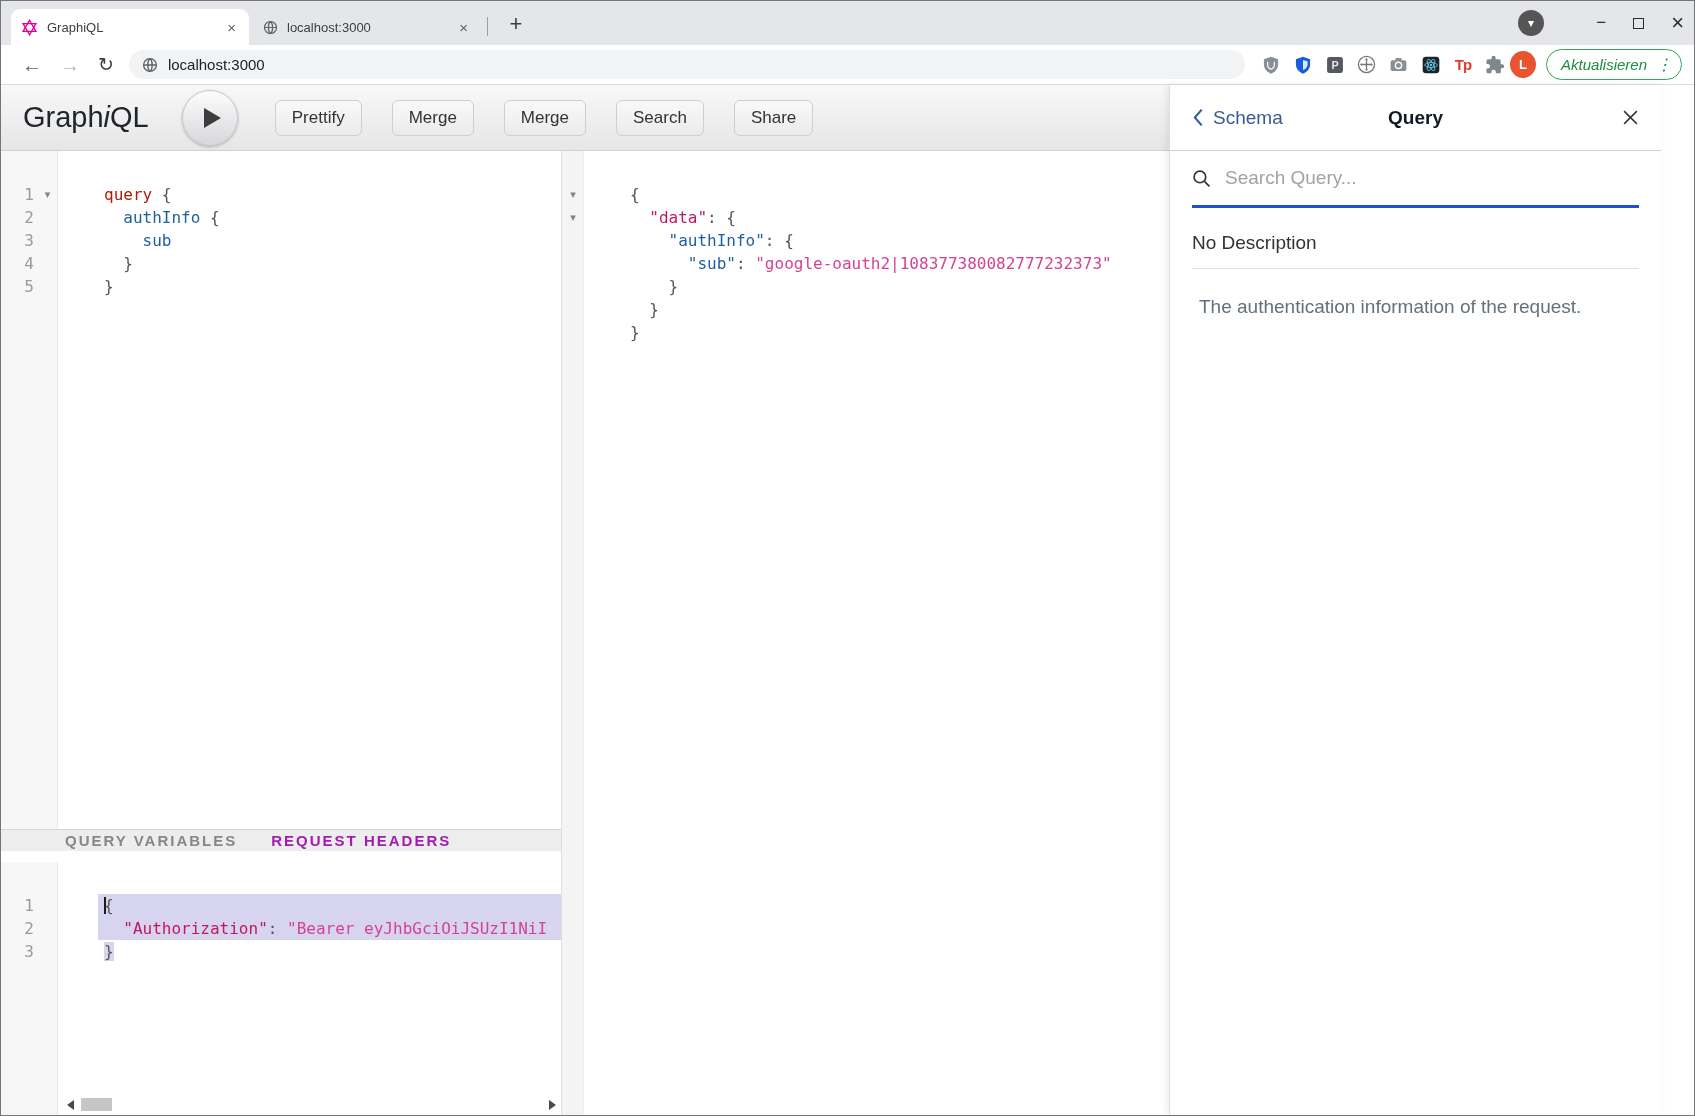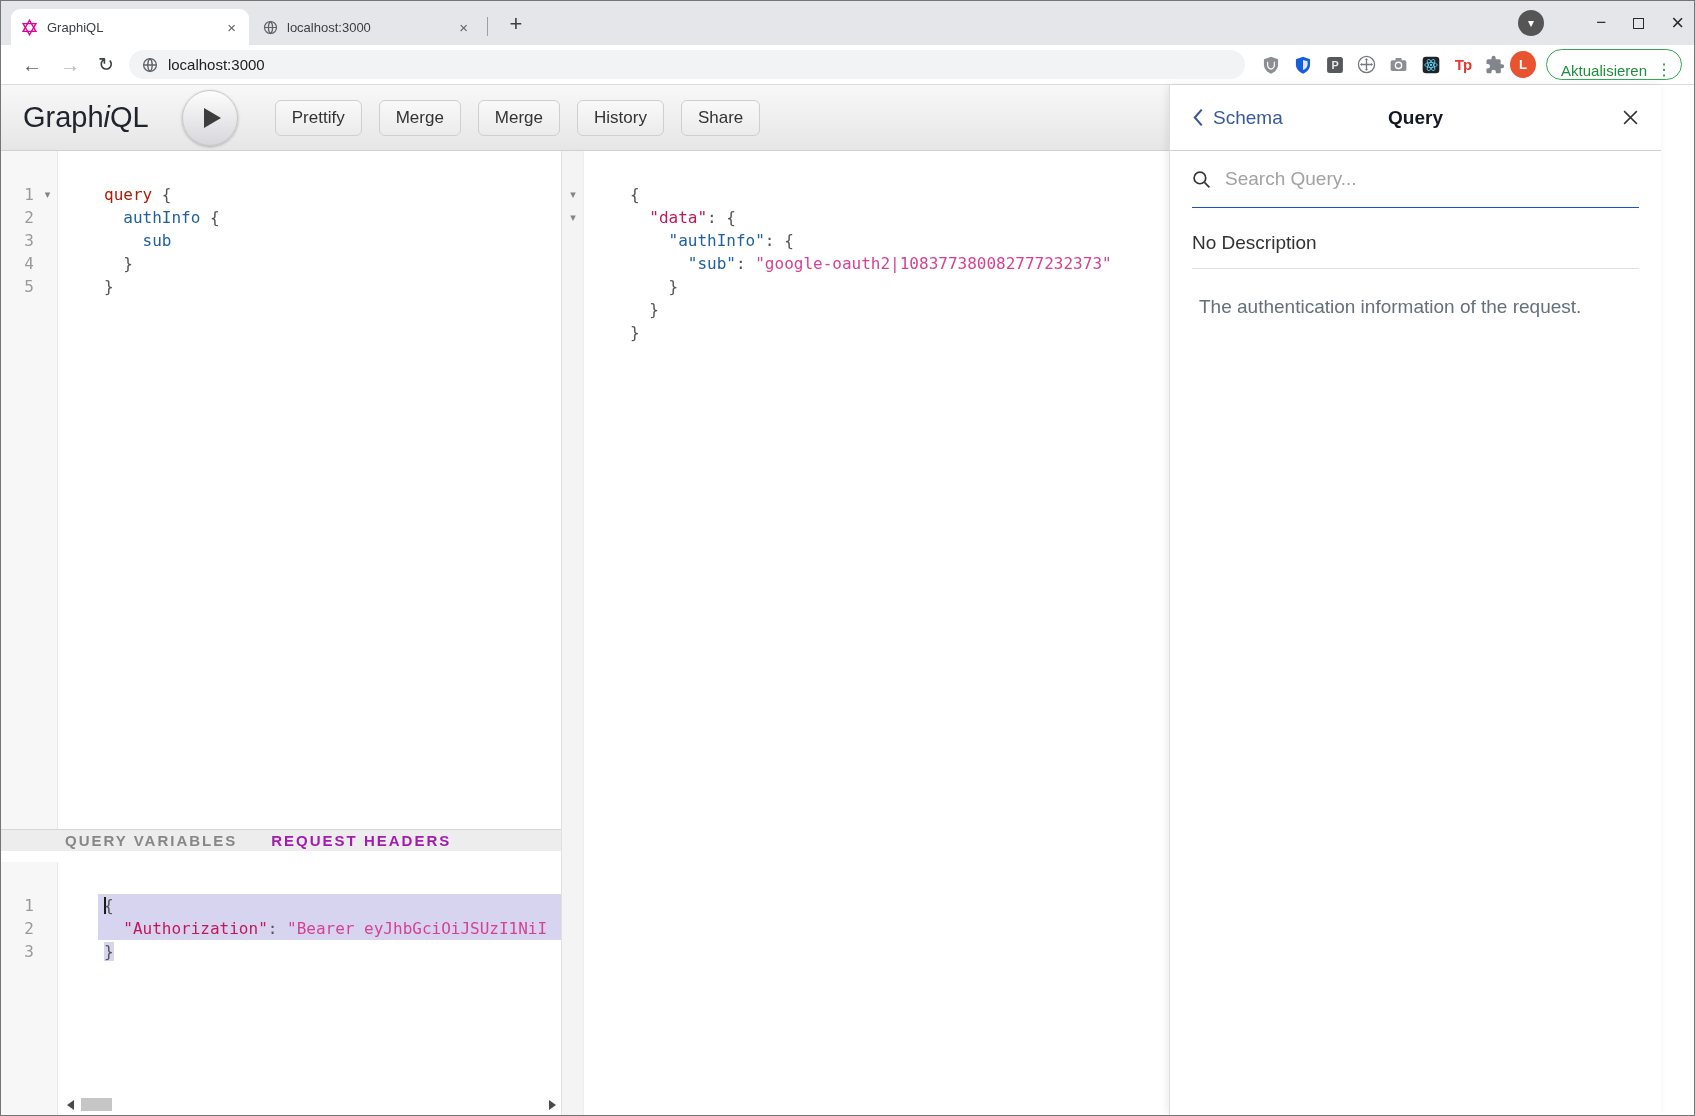--- a/index.html
+++ b/index.html
@@ -32,35 +32,35 @@
   .nav-ic.disabled{color:#b4b8bd;}
   .nav-ic.reload{color:#3c4043;font-size:19px;}
   .omnibox{width:1150px;height:29px;background:#f1f3f4;border-radius:15px;display:flex;align-items:center;
     padding:0 13px;margin-left:6px;}
   .omnibox .url{font-size:15px;color:#202124;margin-left:10px;}
   .ext-row{display:flex;align-items:center;gap:10px;margin-left:15px;}
   .ext{width:22px;height:22px;display:flex;align-items:center;justify-content:center;}
   .tp-badge{color:#e5382e;font-weight:bold;font-size:15px;letter-spacing:-1px;}
   .avatar{width:27px;height:27px;border-radius:50%;background:#E8542F;color:#fff;font-size:13px;font-weight:bold;
     display:flex;align-items:center;justify-content:center;margin-left:4px;}
-  .update-pill{height:31px;border:1px solid #34A853;border-radius:16px;display:flex;align-items:flex-end;
-    padding:0 9px 0 14px;margin-left:10px;color:#1E8E3E;font-size:15px;gap:9px;background:#fff;}
+  .update-pill{height:31px;border:1px solid #34A853;border-radius:16px;display:flex;align-items:center;
+    padding:0 9px 0 14px;margin-left:10px;color:#1E8E3E;font-size:15px;gap:9px;background:#fff;font-style:italic;}
   .update-pill .dots{font-size:16px;color:#1E8E3E;}
 
   
   .page{position:absolute;left:0;top:84px;right:0;bottom:0;background:#fff;}
 
   .gql-topbar{position:absolute;left:0;top:0;width:1168px;height:66px;background:linear-gradient(#f8f8f8,#e6e6e6);
     border-bottom:1px solid #d0d0d0;display:flex;align-items:center;padding-left:22px;}
   .gql-logo{font-size:29px;color:#20242d;font-weight:500;}
   .gql-logo .it{font-style:italic;}
   .play-btn{width:56px;height:56px;margin-left:33px;border-radius:50%;background:linear-gradient(#fdfdfd,#d7d7dc);
     border:1px solid #c7c7c7;box-shadow:0 1px 3px rgba(0,0,0,.25);display:flex;align-items:center;justify-content:center;}
   .play-tri{width:0;height:0;border-left:17px solid #3d3d3d;border-top:10px solid transparent;border-bottom:10px solid transparent;margin-left:6px;}
-  .tb-btn{margin-left:17px;padding:7px 16px;font-size:17px;color:#333;background:linear-gradient(#f9f9f9,#ebebeb);
+  .tb-btn{margin-left:30px;padding:7px 16px;font-size:17px;color:#333;background:linear-gradient(#f9f9f9,#ebebeb);
     border:1px solid #cfcfcf;border-radius:6px;font-family:"Liberation Sans",sans-serif;}
   .tb-btn.first{margin-left:37px;}
 
   
   .left-col{position:absolute;left:0;top:66px;width:561px;bottom:0;border-right:1px solid #e0e0e0;background:#fff;}
   .editor{position:relative;font-family:"DejaVu Sans Mono",monospace;font-size:16px;line-height:23px;
     padding-top:32px;overflow:hidden;}
   .editor::before{content:"";position:absolute;top:0;bottom:0;left:0;width:56px;background:#f7f7f7;border-right:1px solid #e9e9e9;}
   .editor.slim::before{width:21px;background:#f4f4f4;border-right:1px solid #eee;}
   .ed-row{display:flex;position:relative;}
@@ -94,21 +94,21 @@
 
   .result-pane{position:absolute;left:561px;top:66px;width:607px;bottom:0;background:#fff;}
 
   
   .docs{position:absolute;left:1168px;top:0;width:492px;bottom:0;background:#fff;border-left:1px solid #ddd;
     box-shadow:-2px 0 8px rgba(0,0,0,.08);}
   .docs-header{height:66px;border-bottom:1px solid #d0d0d0;position:relative;display:flex;align-items:center;padding:0 22px;}
   .docs-back{display:flex;align-items:center;gap:9px;color:#3B5998;font-size:19px;z-index:1;}
   .docs-title{position:absolute;left:0;right:0;text-align:center;font-weight:bold;font-size:19px;color:#141823;pointer-events:none;}
   .docs-close{margin-left:auto;z-index:1;display:flex;}
-  .docs-search{margin:0 22px;height:57px;display:flex;align-items:center;gap:12px;border-bottom:1px solid #1d4ed8;}
+  .docs-search{margin:0 22px;height:57px;display:flex;align-items:center;gap:12px;border-bottom:3px solid #1d4ed8;}
   .docs-search input{flex:1;border:none;outline:none;font-size:19px;color:#333;font-family:"Liberation Sans",sans-serif;background:transparent;}
   .docs-search input::placeholder{color:#a2a2a2;}
   .docs-body{padding:24px 22px 0;}
   .no-desc{font-size:19px;color:#333;}
   .fields-label{margin-top:60px;font-size:14px;font-weight:bold;letter-spacing:2px;color:#7d7d7d;}
   .fields-rule{border:none;border-top:1px solid #e0e0e0;margin:14px 0 0;}
   .field-row{margin-top:23px;font-size:19px;}
   .fld-name{color:#33475C;}
   .fld-sep{color:#555;margin-right:6px;}
   .fld-type{color:#CA9800;}
@@ -232,21 +232,21 @@
     <div class="gql-topbar">
       <div class="gql-logo">
         <span>Graph</span><span class="it">i</span><span>QL</span>
       </div>
       <div class="play-btn">
         <div class="play-tri"></div>
       </div>
       <button class="tb-btn first">Prettify</button>
       <button class="tb-btn">Merge</button>
       <button class="tb-btn">Merge</button>
-      <button class="tb-btn">History</button>
+      <button class="tb-btn">Search</button>
       <button class="tb-btn">Share</button>
     </div>
 
     <div class="left-col">
       <div class="editor query-ed" id="query-editor">
           <div class="ed-row">
             <div class="ed-gut">
               <span class="ed-ln">1</span>
               <span class="ed-fold">▾</span>
             </div>

